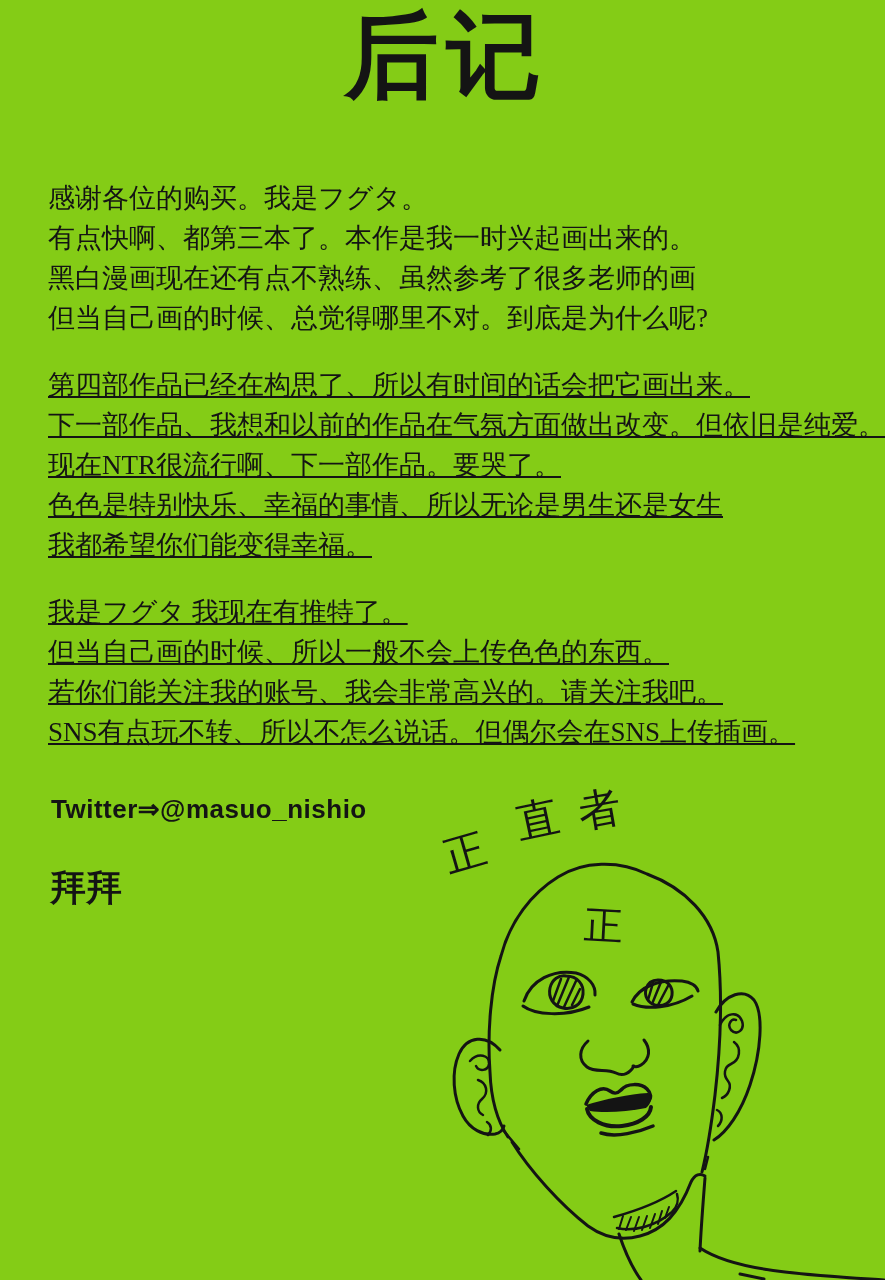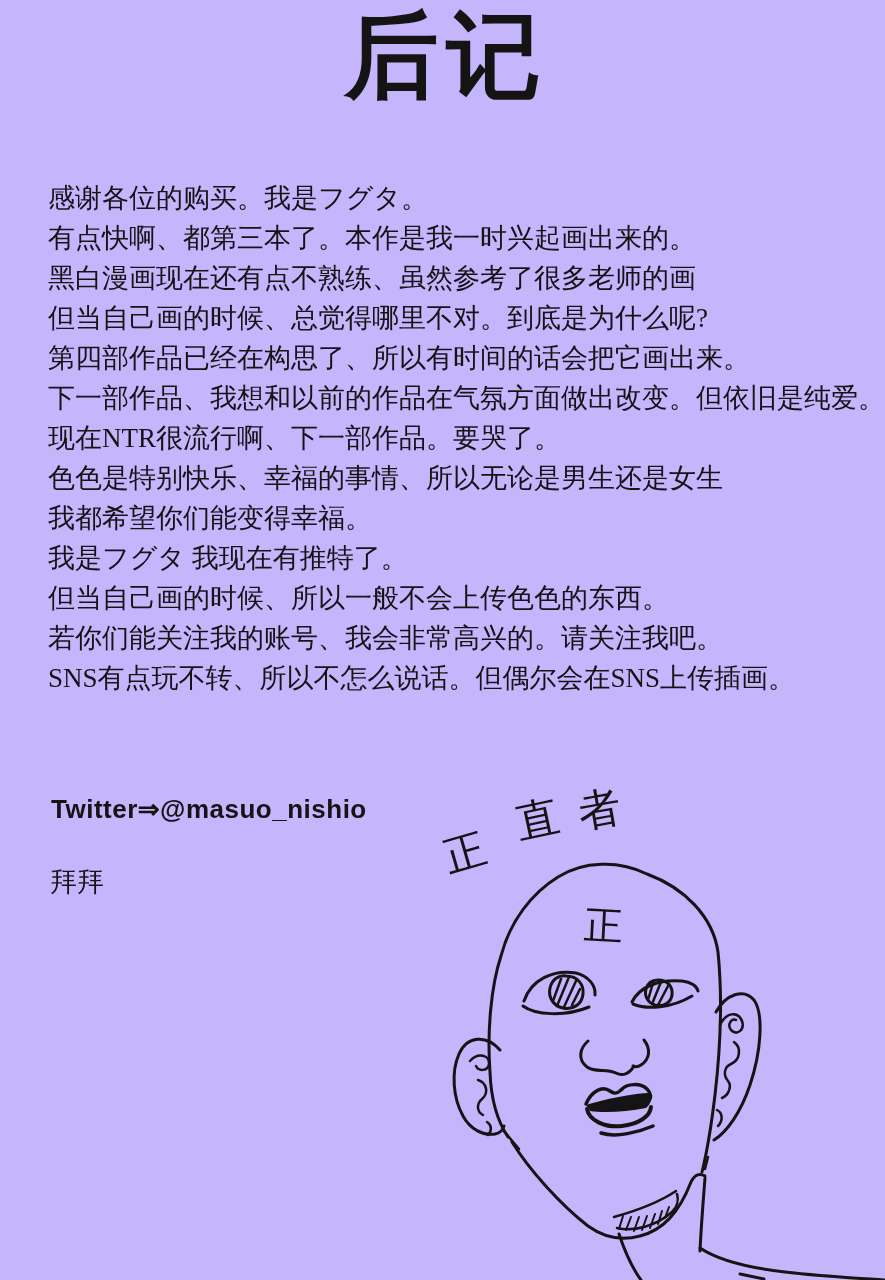--- a/index.html
+++ b/index.html
@@ -1,39 +1,39 @@
 <!DOCTYPE html>
 <html><head>
 <meta charset="utf-8">
 <style>
   html,body{margin:0;padding:0;background:#9a9a9a;}
   .page{
-    position:relative;width:885px;height:1280px;background:#c4b5fd;
+    position:relative;width:885px;height:1280px;background:#84cc16;
     color:#141414;overflow:hidden;margin:0 auto;
     font-family:"Liberation Serif","DejaVu Serif",serif;
   }
   .title{
     position:absolute;top:2px;left:0;width:100%;text-align:center;
     font-size:94px;line-height:1.15;font-weight:bold;letter-spacing:8px;
     text-indent:8px;margin:0;
   }
   .body-text{
     position:absolute;left:48px;top:178px;width:812px;
     font-size:27px;line-height:40px;
   }
   .body-text p{margin:0;}
-  .body-text p + p{}
+  .body-text p + p{margin-top:27px;text-decoration:underline;}
   .tline{display:block;white-space:nowrap;}
   .twitter{
     position:absolute;left:51px;top:794px;
     font-family:Liberation Sans, sans-serif;
     font-weight:bold;font-size:26px;letter-spacing:0.5px;
   }
   .farewell{
-    position:absolute;left:50px;top:864px;font-size:27px;
+    position:absolute;left:50px;top:864px;font-size:36px;font-weight:bold;
   }
   .sketch{
     position:absolute;left:420px;top:780px;width:465px;height:500px;
   }
   .sketch svg{position:absolute;left:0;top:0;}
   .hand-char{
     position:absolute;font-family:"Liberation Serif","DejaVu Serif",serif;
     color:#141414;line-height:1;
   }
   .cap0{left:24px;top:52px;font-size:42px;transform:rotate(-16deg);}

